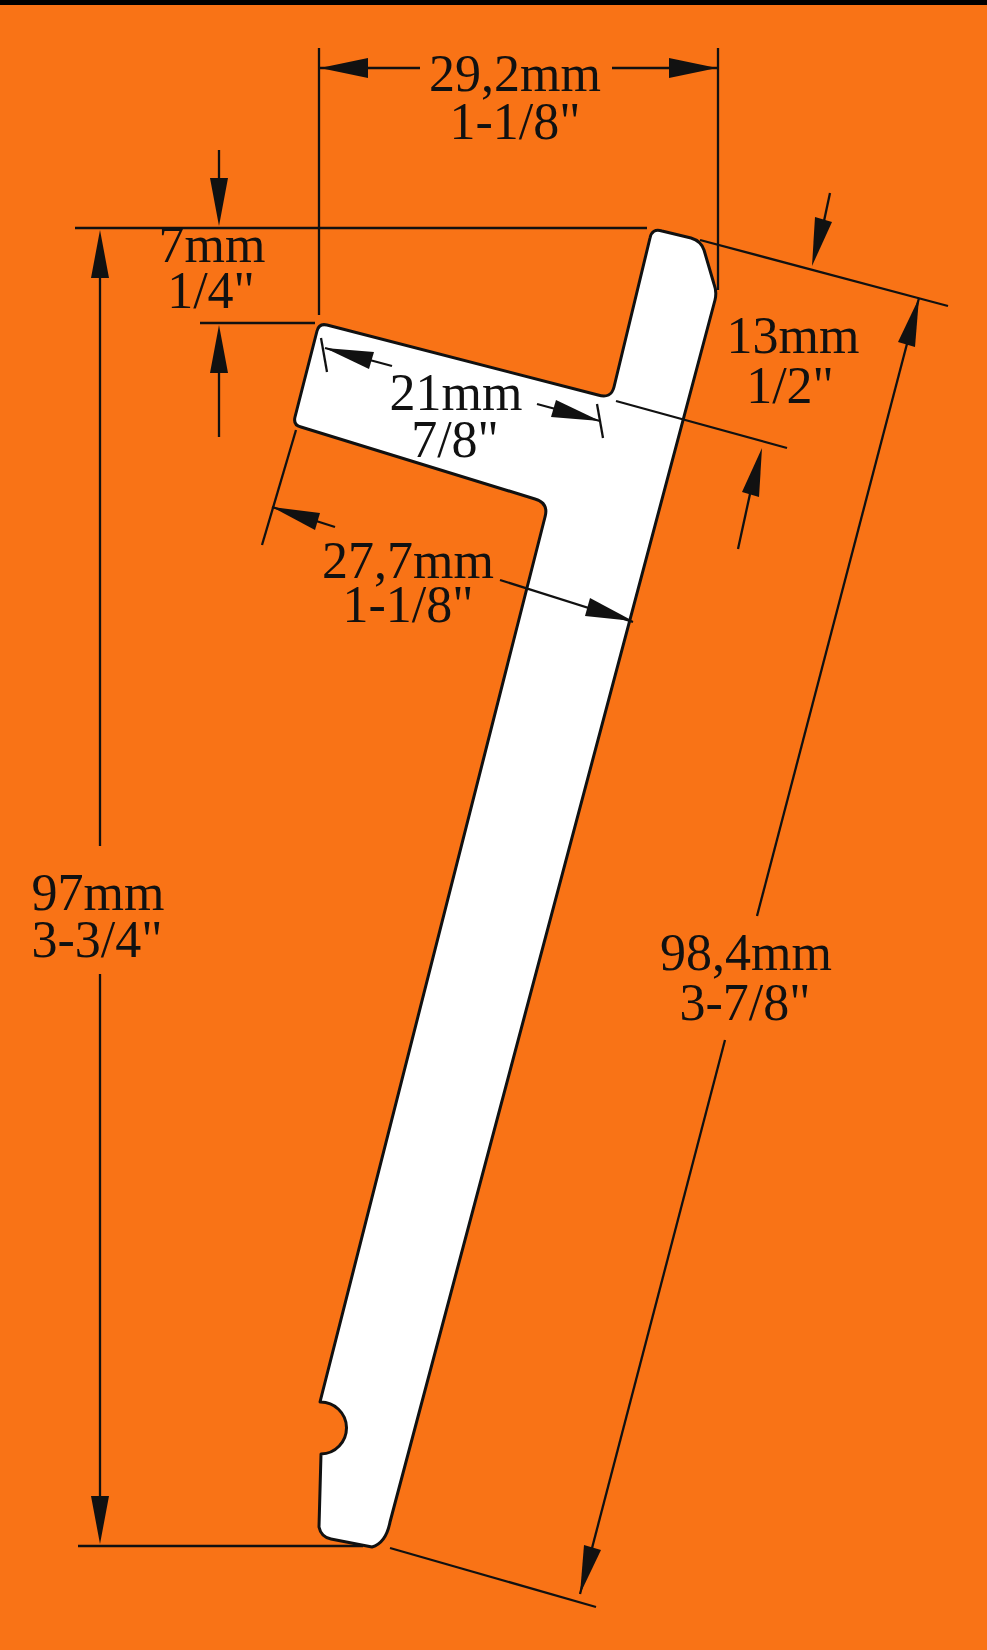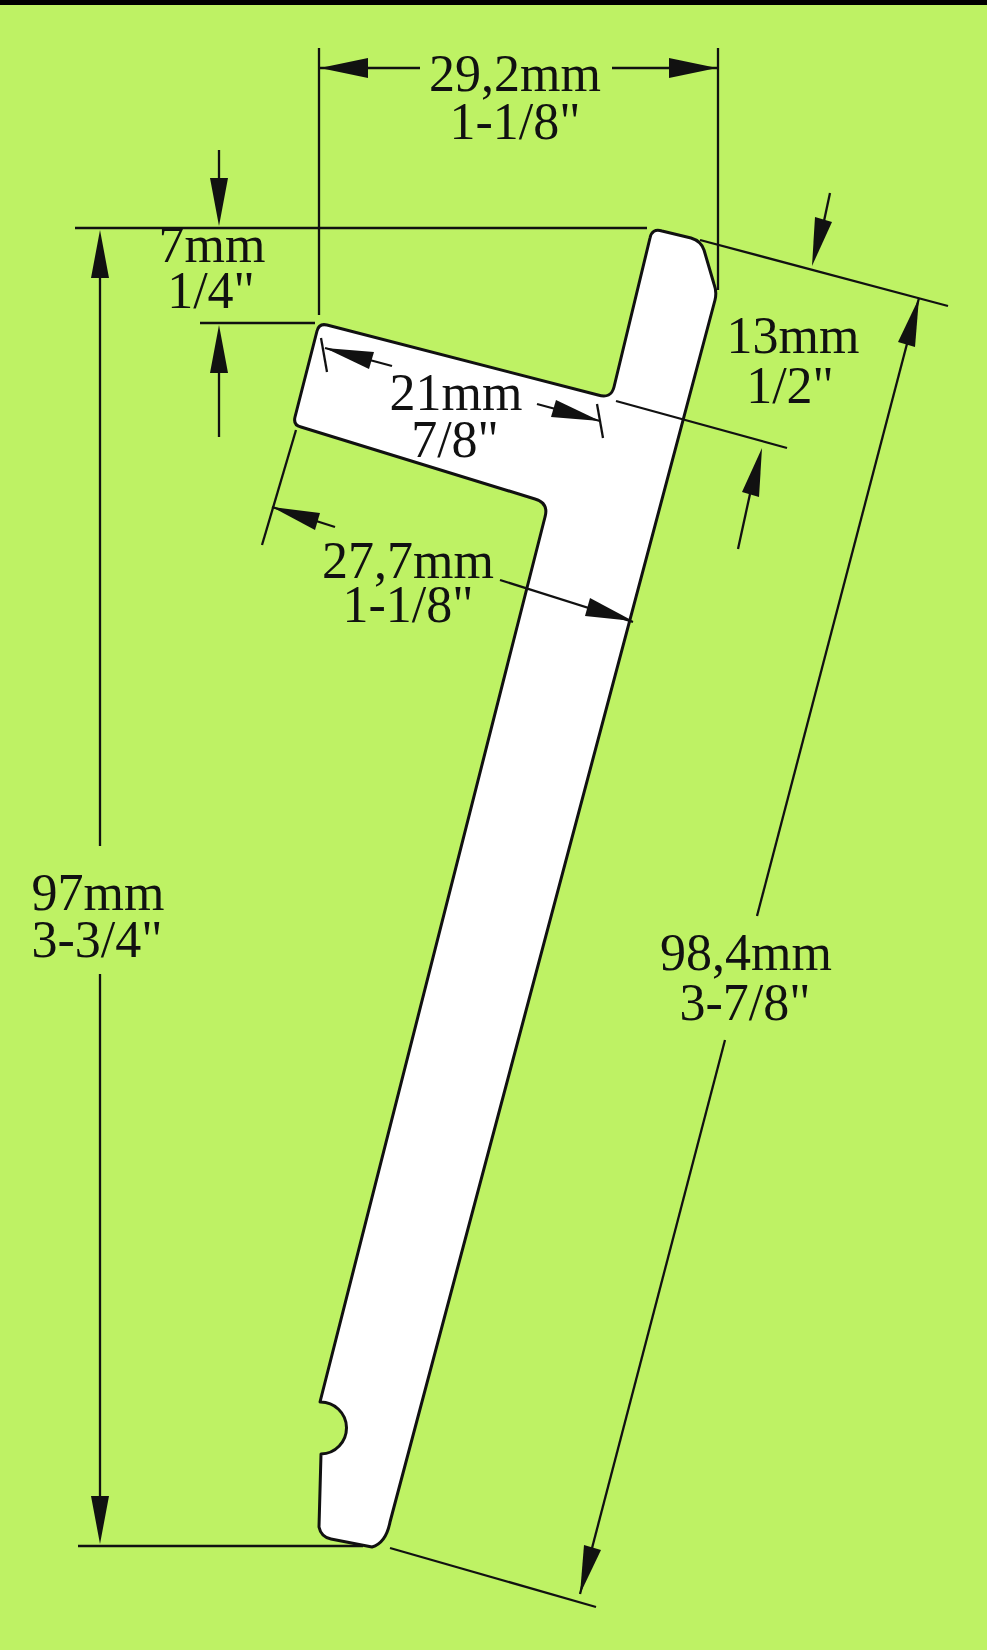--- a/index.html
+++ b/index.html
@@ -1,16 +1,16 @@
 <!DOCTYPE html>
 <html><head>
 <meta charset="utf-8">
 <style>
   html,body{margin:0;padding:0;background:#ffffff;}
-  .canvas-wrap{position:relative;width:987px;height:1650px;background:#bef264;overflow:hidden;}
+  .canvas-wrap{position:relative;width:987px;height:1650px;background:#f97316;overflow:hidden;}
   svg{display:block;}
   .dim-text{font-family:"Liberation Serif","DejaVu Serif",serif;font-size:52px;fill:#111111;}
   .outline{fill:#ffffff;stroke:#111111;stroke-width:3;stroke-linejoin:round;stroke-linecap:round;}
   .dline{stroke:#111111;stroke-width:2.3;fill:none;stroke-linecap:butt;}
   .ahead{fill:#111111;stroke:none;}
   .topbar{fill:#000000;}
 </style>
 </head>
 <body>
 

